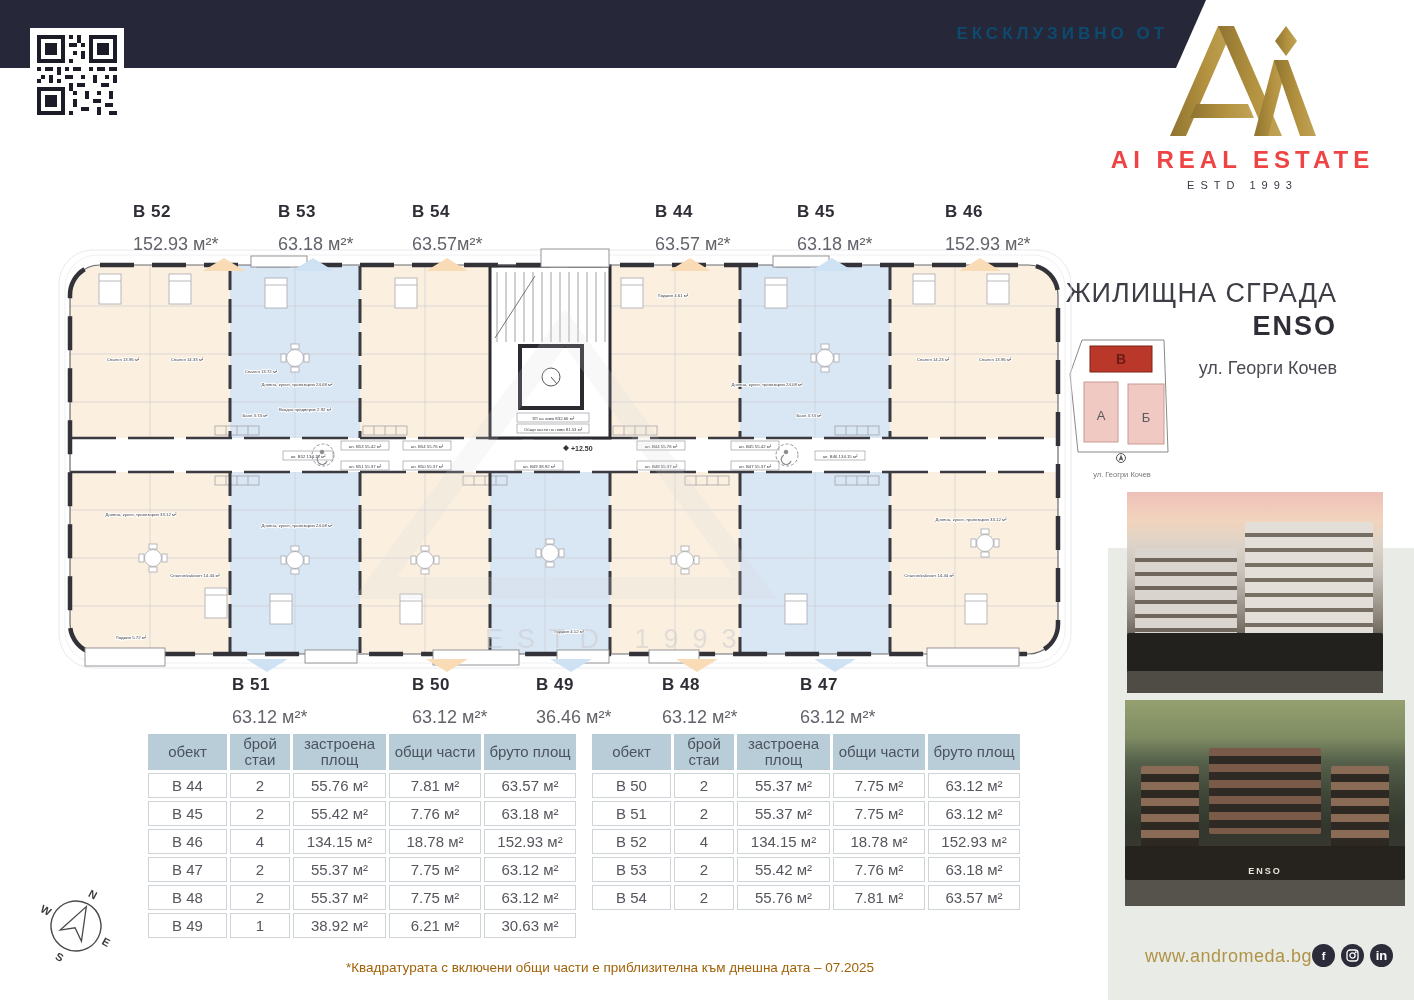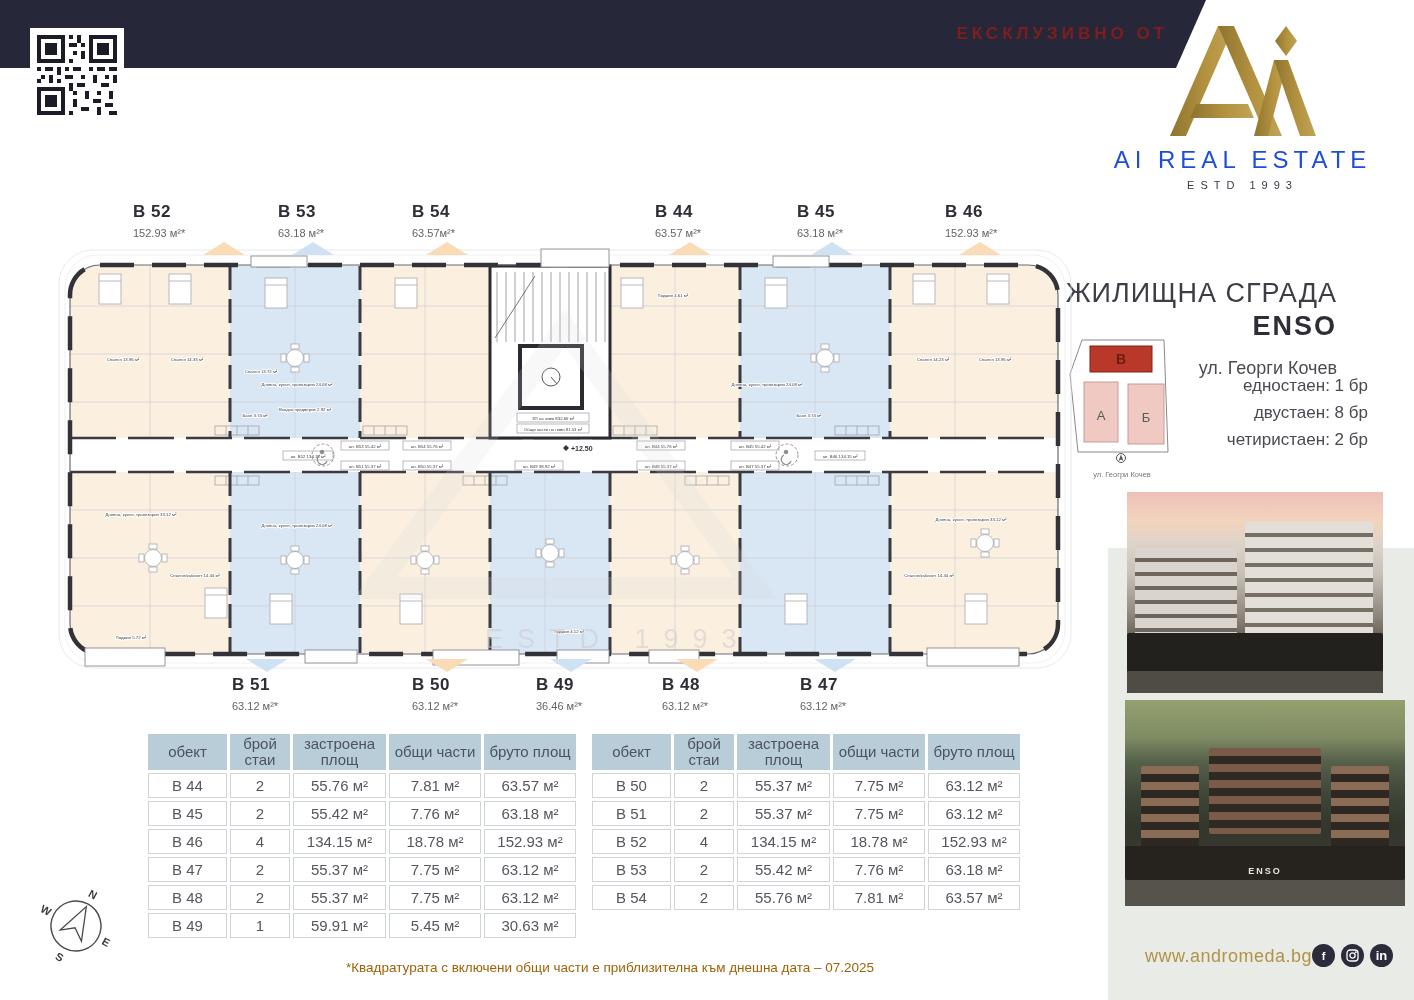--- a/index.html
+++ b/index.html
@@ -3,27 +3,27 @@
 <meta charset="utf-8">
 <style>
   html,body{margin:0;padding:0;background:#fff;}
   #canvas{position:relative;width:1414px;height:1000px;background:#fff;overflow:hidden;
           font-family:"Liberation Sans",sans-serif;color:#3c3c44;}
   .abs{position:absolute;}
 
   
   .topbar{left:0;top:0;width:1206px;height:68px;background:#27273a;
           clip-path:polygon(0 0,100% 0,calc(100% - 30px) 100%,0 100%);}
-  .banner-text{left:850px;top:24px;width:318px;text-align:right;color:#7f1d1d;
+  .banner-text{left:850px;top:24px;width:318px;text-align:right;color:#0c4a6e;
                font-size:17px;font-weight:bold;letter-spacing:4px;}
   .qrbox{left:30px;top:28px;width:94px;height:94px;background:#fff;padding:7px;box-sizing:border-box;}
 
   
   .brand{left:1100px;top:20px;width:285px;text-align:center;}
-  .brand-name{font-size:24px;font-weight:normal;color:#1d4ed8;letter-spacing:5px;margin-top:4px;white-space:nowrap;}
+  .brand-name{font-size:24px;font-weight:bold;color:#ef4444;letter-spacing:5px;margin-top:4px;white-space:nowrap;}
   .brand-estd{font-size:11px;color:#3a3a47;letter-spacing:6px;margin-top:5px;}
 
   
   .info1{left:969px;top:278px;width:368px;text-align:right;}
   .ptype{font-size:27px;color:#3d3d45;letter-spacing:1px;}
   .pname{font-size:27px;font-weight:bold;color:#2e2e36;letter-spacing:2px;margin-top:2px;}
   .paddr{font-size:18px;color:#4a4a52;margin-top:16px;}
   .info2{left:1000px;top:372px;width:368px;text-align:right;}
   .pfloor{font-size:25px;font-weight:bold;color:#2e2e36;margin-bottom:8px;}
   .pmix{font-size:17px;color:#4a4a52;line-height:27px;}
@@ -50,21 +50,21 @@
 
   
   .website{left:1145px;top:946px;font-size:18px;color:#b09345;letter-spacing:.5px;}
   .socials{left:1312px;top:944px;display:flex;gap:6px;}
   .soc{width:23px;height:23px;border-radius:50%;background:#2b2b3a;color:#fff;
        display:flex;align-items:center;justify-content:center;font-size:11px;font-weight:bold;}
 
   
   .unit{width:130px;}
   .uid{font-size:17px;font-weight:bold;color:#2e2e36;letter-spacing:.5px;}
-  .uarea{font-size:11px;color:#63636b;margin-top:5px;}
+  .uarea{font-size:18px;color:#63636b;margin-top:12px;}
   .tri{width:0;height:0;border-left:21px solid transparent;border-right:21px solid transparent;margin-left:14px;}
   .tu{border-bottom:13px solid;}
   .td{border-top:13px solid;}
   .tri-orange.tu{border-bottom-color:#f9dcb5;} .tri-blue.tu{border-bottom-color:#cfe2f4;}
   .tri-orange.td{border-top-color:#f9dcb5;} .tri-blue.td{border-top-color:#cfe2f4;}
   .unit .tri{margin-top:3px;}
   .unit-b .uid{margin-top:3px;}
 
   
   .tbl{width:392px;}
@@ -132,25 +132,20 @@
     <div class="brand-name">AI REAL ESTATE</div>
     <div class="brand-estd">ESTD 1993</div>
   </div>
 
   <div class="abs info1">
     <div class="ptype">ЖИЛИЩНА СГРАДА</div>
     <div class="pname">ENSO</div>
     <div class="paddr">ул. Георги Кочев</div>
   </div>
   <div class="abs info2">
-    <div class="pmix">
-      <div>едностаен: 1 бр</div>
-      <div>двустаен: 8 бр</div>
-      <div>четиристаен: 2 бр</div>
-    </div>
   </div>
 
   <div class="abs" style="left:1066px;top:330px;">
     <svg width="122" height="152" viewBox="0 0 122 152" class="t">
       <path d="M16,10 L98,10 L102,122 L12,122 L4,44 Z" fill="#fff" stroke="#8a8a8a" stroke-width="1"></path>
       <rect x="24" y="16" width="62" height="26" fill="#b9382a" stroke="#7e2317" stroke-width="1"></rect>
       <rect x="18" y="52" width="34" height="60" fill="#f0c9c3" stroke="#c99a93" stroke-width="1"></rect>
       <rect x="62" y="54" width="36" height="60" fill="#f0c9c3" stroke="#c99a93" stroke-width="1"></rect>
       <text x="55" y="34" font-size="14" fill="#6b1c12" text-anchor="middle" font-weight="bold">В</text>
       <text x="35" y="90" font-size="13" fill="#5a5a5a" text-anchor="middle">А</text>
@@ -514,22 +509,22 @@
         <div class="trow">
           <div class="tc">B 48</div>
           <div class="tc">2</div>
           <div class="tc">55.37 м²</div>
           <div class="tc">7.75 м²</div>
           <div class="tc">63.12 м²</div>
         </div>
         <div class="trow">
           <div class="tc">B 49</div>
           <div class="tc">1</div>
-          <div class="tc">59.91 м²</div>
-          <div class="tc">5.45 м²</div>
+          <div class="tc">38.92 м²</div>
+          <div class="tc">6.21 м²</div>
           <div class="tc">30.63 м²</div>
         </div>
       </div>
   </div>
 
   <div class="abs tbl" style="left:592px;top:734px;">
     <div class="thead">
       <div class="th">обект</div>
       <div class="th">брой стаи</div>
       <div class="th">застроена площ</div>

